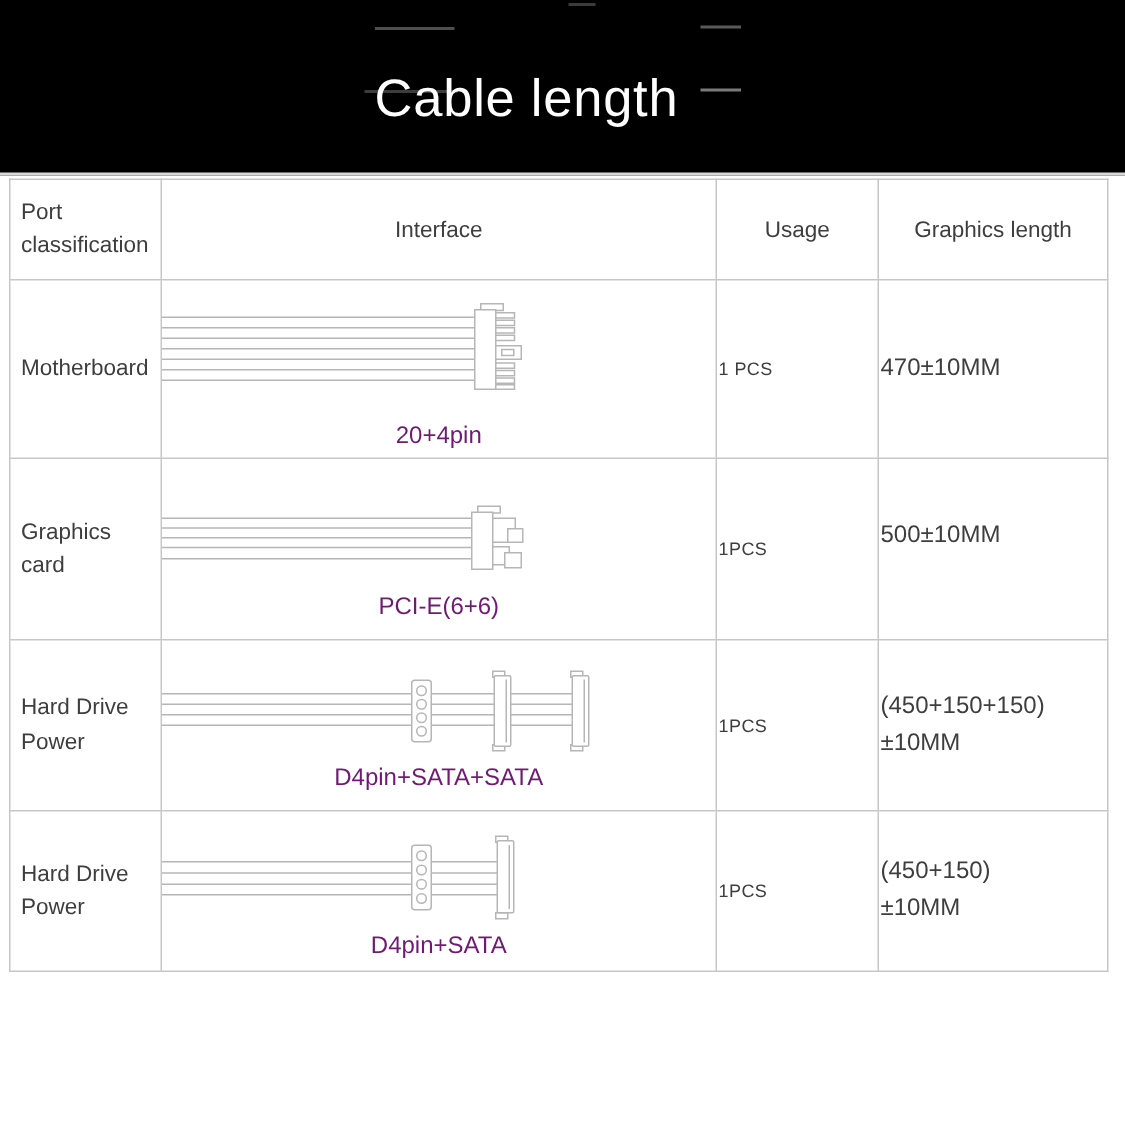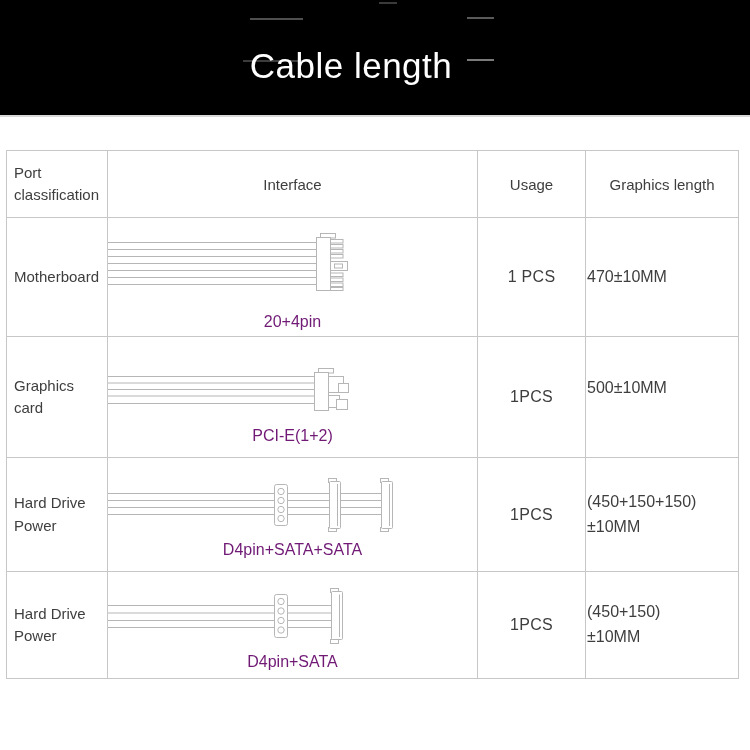--- a/index.html
+++ b/index.html
@@ -17,38 +17,38 @@
     color:#fff; font-size:35px; letter-spacing:.5px; z-index:1;
   }
   .dash { position:absolute; height:2px; z-index:0; }
   .dash1 { left:250px; top:18px; width:53px; background:#4f4f4f; }
   .dash2 { left:467px; top:17px; width:27px; background:#5a5a5a; }
   .dash3 { left:467px; top:59px; width:27px; background:#7a7a7a; }
   .dash4 { left:243px; top:60px; width:62px; background:#3c3c3c; }
   .dash5 { left:379px; top:2px;  width:18px; background:#3a3a3a; }
   
   table.spec {
-    position:absolute; left:6px; top:150px; width:732px;
+    position:absolute; left:6px; top:119px; width:732px;
     border-collapse:collapse; table-layout:fixed;padding-left:28px;
   }
   .spec th, .spec td {
     border:1px solid #c7c7c7; color:#3e3e3e; font-weight:400;
     vertical-align:middle; overflow:hidden;
   }
   .spec th { font-size:15px; text-align:center; }
   th.h-port { text-align:left; padding-left:7px; line-height:1.5; }
   td.c-port { font-size:15px; text-align:left; padding-left:7px; line-height:1.5; }
   td.c-port.center { text-align:center; padding-left:0; }
   td.c-iface { position:relative; padding:0; }
   td.c-iface svg { position:absolute; left:0; top:0; overflow:visible; }
   .clabel {
     position:absolute; left:0; width:100%; text-align:center;
     font-size:16px; color:#701a75;
   }
-  td.c-usage { text-align:center; font-size:16px; letter-spacing:.3px; }
+  td.c-usage { text-align:left; font-size:12px; letter-spacing:.3px; }
   td.c-exposed { font-size:16px; line-height:1.55; }
   .raise { position:relative; top:-9px; }
   
   .cable { stroke:#b6b6b6; stroke-width:1; }
   .cable .f { fill:#ffffff; }
   .cable .n { fill:none; }
 </style>
 </head>
 <body>
 
@@ -114,21 +114,21 @@
         <svg class="cable" width="370" height="121">
           <rect class="f" x="-1" y="39.5" width="208" height="27"></rect>
           <path class="n" d="M0 46H206 M0 52.5H206 M0 59H206"></path>
           <rect class="f" x="210.5" y="31.5" width="15" height="4.5"></rect>
           <rect class="f" x="206.5" y="35.5" width="14" height="38"></rect>
           <rect class="f" x="220.5" y="39.5" width="15" height="16"></rect>
           <rect class="f" x="230.5" y="46.5" width="10" height="9"></rect>
           <rect class="f" x="220.5" y="58.5" width="11" height="12"></rect>
           <rect class="f" x="228.5" y="62.5" width="11" height="10"></rect>
         </svg>
-        <div class="clabel" style="bottom:12px">PCI-E(1+2)</div>
+        <div class="clabel" style="bottom:12px">PCI-E(6+6)</div>
       </td>
       <td class="c-usage">1PCS</td>
       <td class="c-exposed">
         <div class="raise">
           <div>500±10MM</div>
           <div></div>
         </div>
       </td>
     </tr>
 

